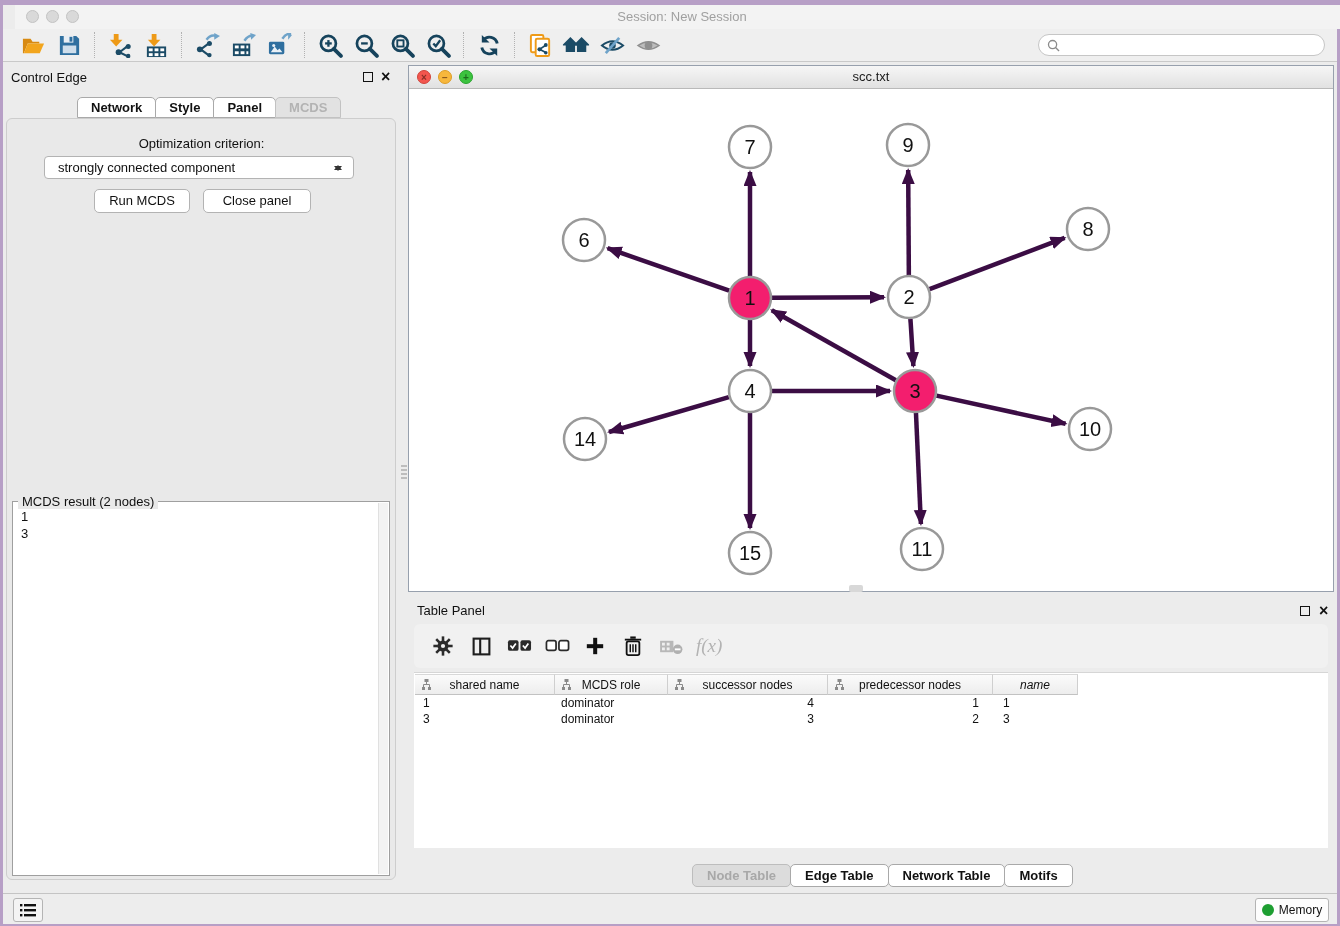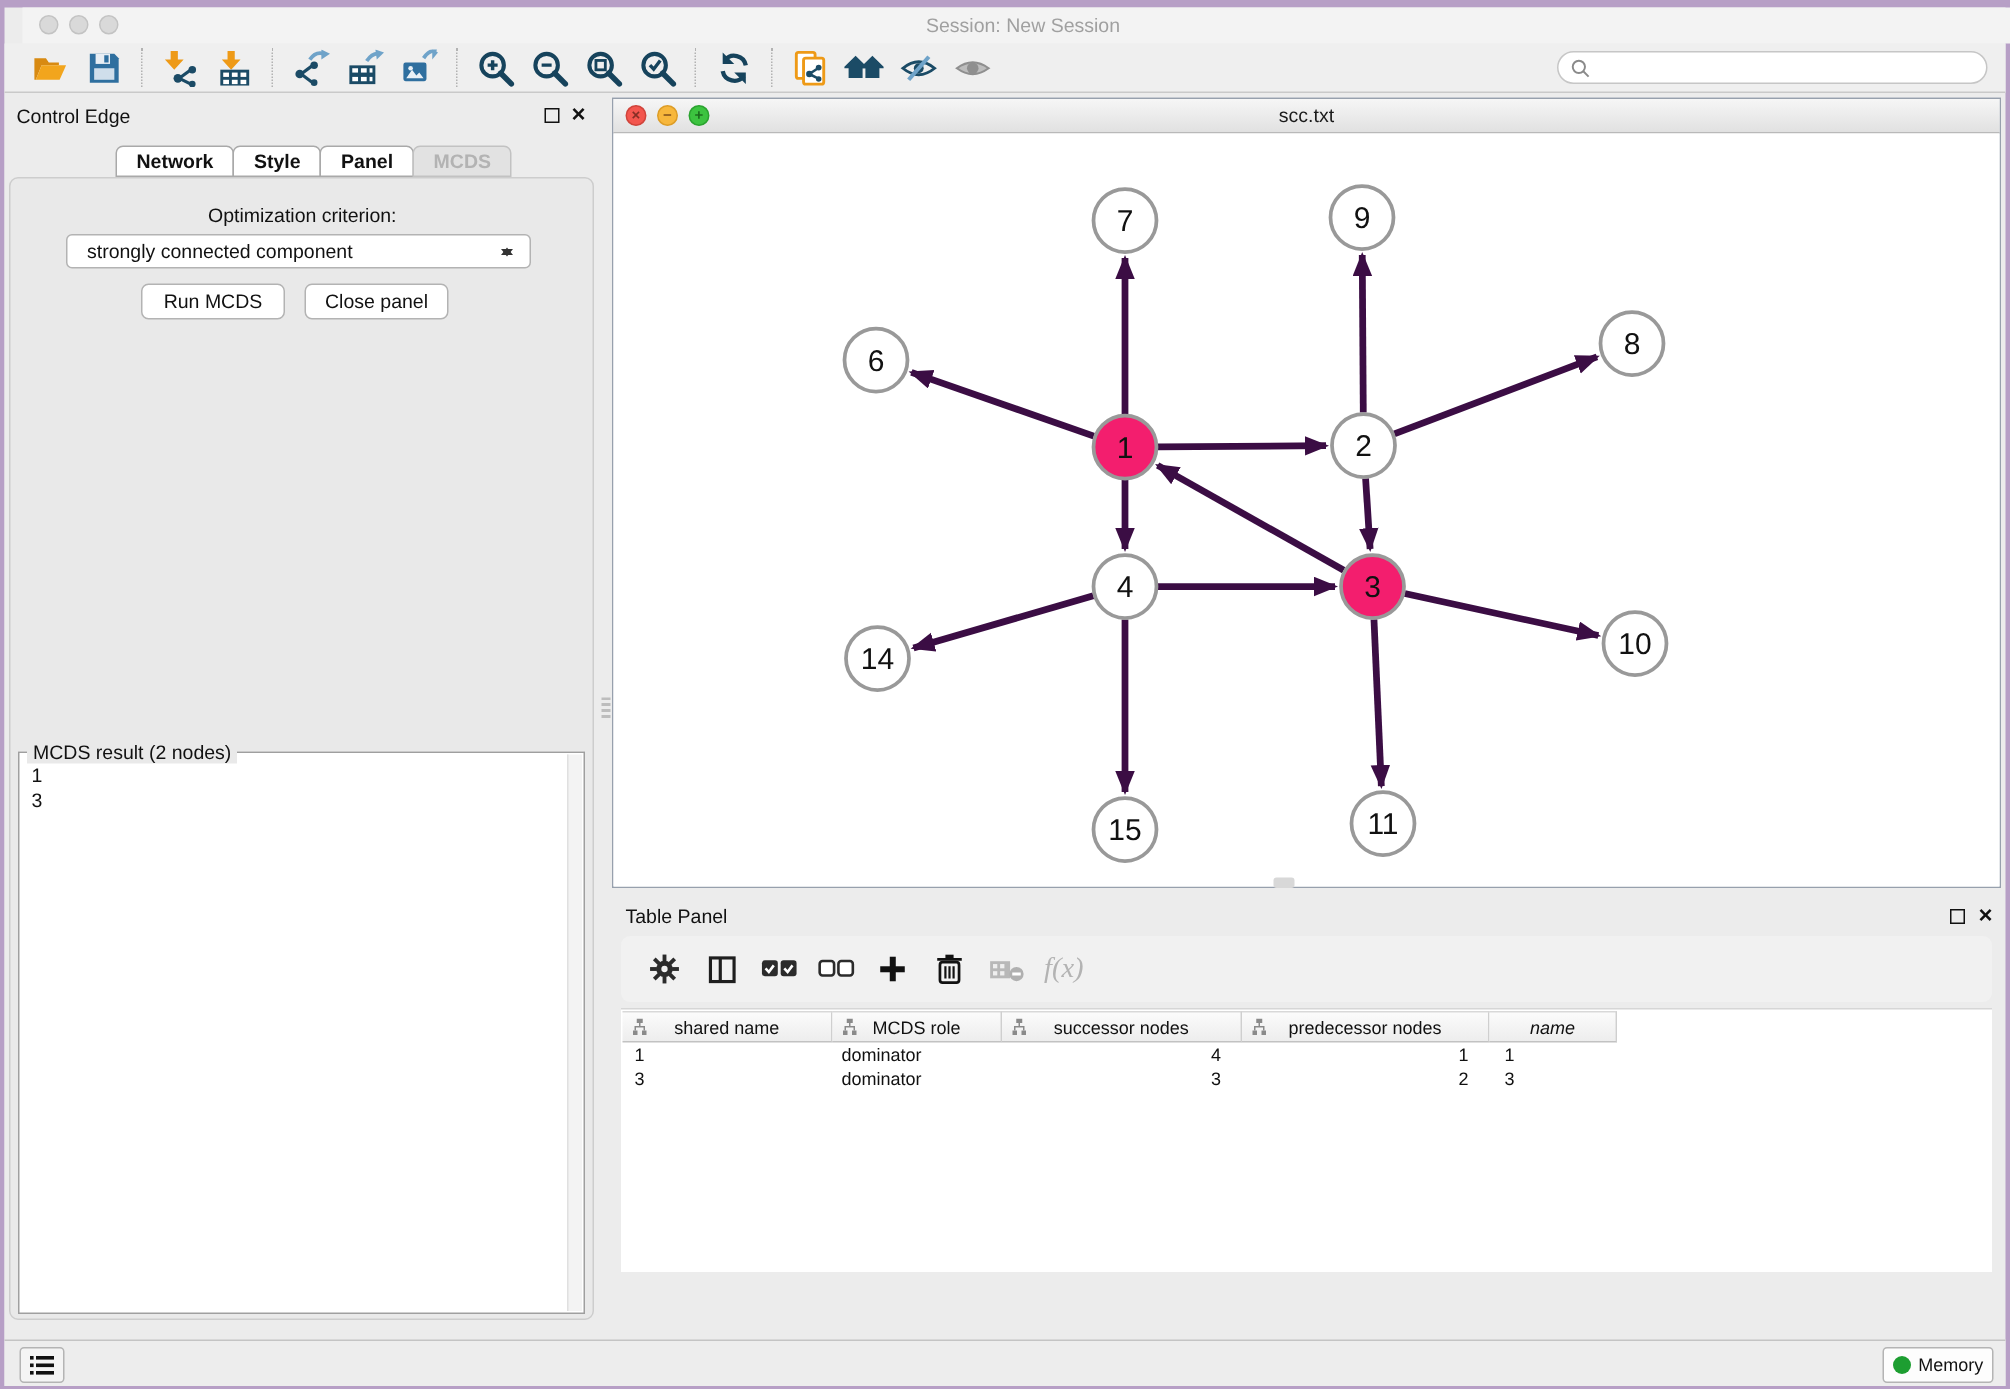--- a/index.html
+++ b/index.html
@@ -37,21 +37,21 @@
   .cp-content { position:absolute; left:3px; top:56px; width:390px; height:762px; background:#e9e9e9;
                 border:1px solid #cdcdcd; border-radius:6px; }
   .opt-label { position:absolute; top:74px; width:100%; text-align:center; font-size:13px; }
   .dropdown { position:absolute; left:41px; top:94px; width:310px; height:23px; background:#fff;
               border:1px solid #b3b3b3; border-radius:4px; font-size:13px; line-height:21px; padding-left:13px; }
   .spinner { position:absolute; right:10px; top:4px; width:9px; height:14px; }
   .spinner:before { content:""; position:absolute; top:0; left:0; border:4.5px solid transparent; border-bottom:5px solid #333; }
   .spinner:after  { content:""; position:absolute; bottom:0; left:0; border:4.5px solid transparent; border-top:5px solid #333; }
   .cp-btn { position:absolute; top:127px; height:24px; background:#fff; border:1px solid #b3b3b3; border-radius:5px;
             font-size:13px; text-align:center; line-height:22px; }
-  .btn-run { left:91px; width:96px; } .btn-close { left:200px; width:96px; }
+  .btn-run { left:91px; width:96px; } .btn-close { left:200px; width:108px; }
   .result-box { position:absolute; left:9px; top:439px; width:378px; height:375px; border:1px solid #9f9f9f; background:#fff; }
   .result-legend { position:absolute; left:5px; top:-8px; background:#e9e9e9; padding:0 4px; font-size:13px; }
   .result-text { position:absolute; left:2px; top:6px; right:12px; bottom:2px; font-size:13px; line-height:17px;
                  padding-left:6px; white-space:pre; overflow:hidden; }
   .result-scrollbar { position:absolute; right:1px; top:1px; width:10px; bottom:1px; background:#f3f3f3; border-left:1px solid #e0e0e0; }
 
   
   .v-splitter { position:absolute; left:400px; top:62px; width:8px; height:831px; background:#ececec; }
   .v-grip { position:absolute; left:1px; top:403px; width:6px; height:14px;
             background:repeating-linear-gradient(#bdbdbd 0 2px, #ececec 2px 4px); }
@@ -511,20 +511,26 @@
         <div class="td" style="width: 85px; text-align: left; padding-left: 10px;">1</div>
       </div>
       <div class="tr-row">
         <div class="td" style="width: 140px; text-align: left; padding-left: 8px;">3</div>
         <div class="td" style="width: 113px; text-align: left; padding-left: 6px;">dominator</div>
         <div class="td" style="width: 160px; text-align: right; padding-right: 14px;">3</div>
         <div class="td" style="width: 165px; text-align: right; padding-right: 14px;">2</div>
         <div class="td" style="width: 85px; text-align: left; padding-left: 10px;">3</div>
       </div>
     </div>
+  <div class="tp-tabs">
+      <div class="tab2 selected">Node Table</div>
+      <div class="tab2">Edge Table</div>
+      <div class="tab2">Network Table</div>
+      <div class="tab2">Motifs</div>
+    </div>
 </div>
 
 <div class="status-bar">
   <div class="list-btn">
     <svg width="16" height="13" viewBox="0 0 16 13">
         <g fill="#111">
           <rect x="0" y="0" width="2.4" height="2.4"></rect>
           <rect x="4" y="0" width="12" height="2.4"></rect>
           <rect x="0" y="5" width="2.4" height="2.4"></rect>
           <rect x="4" y="5" width="12" height="2.4"></rect>

